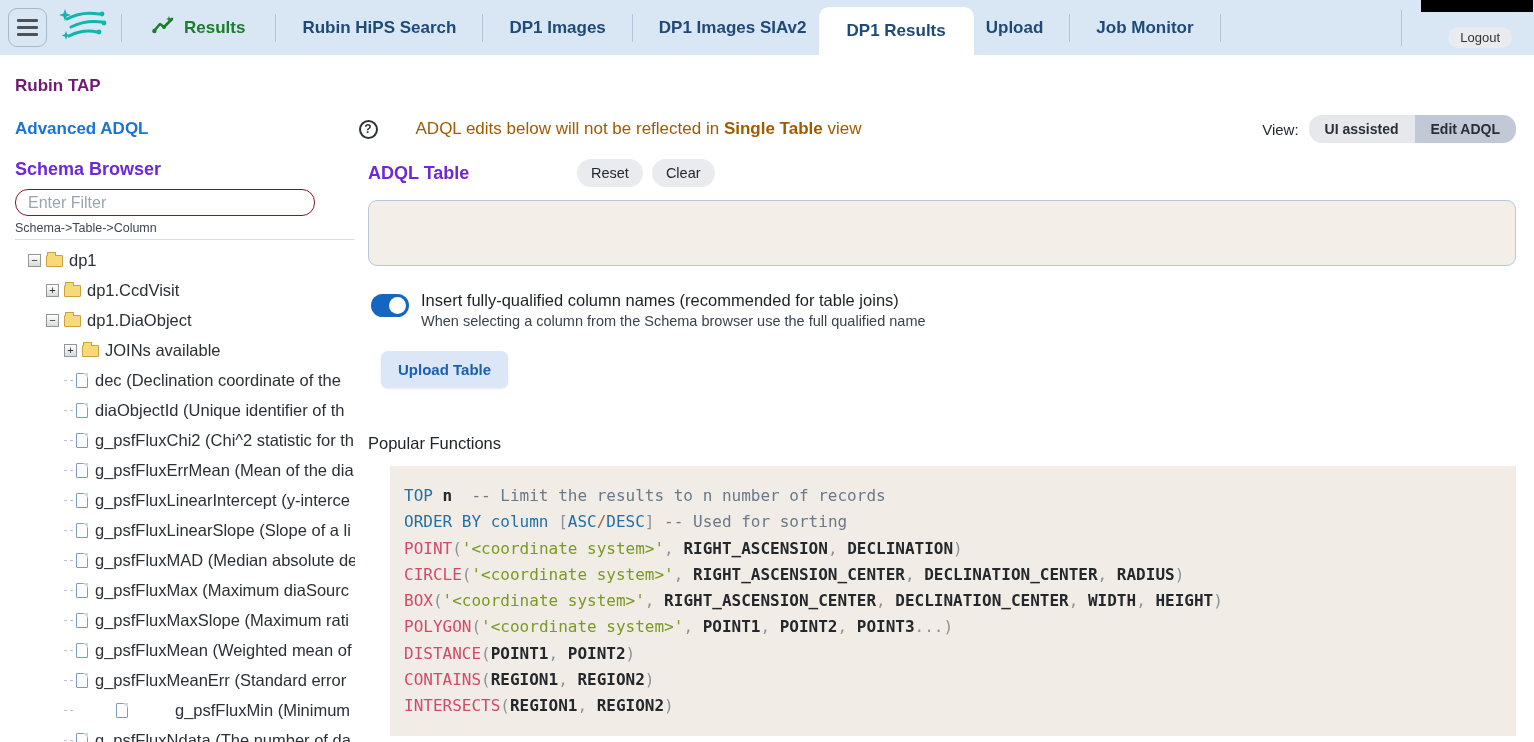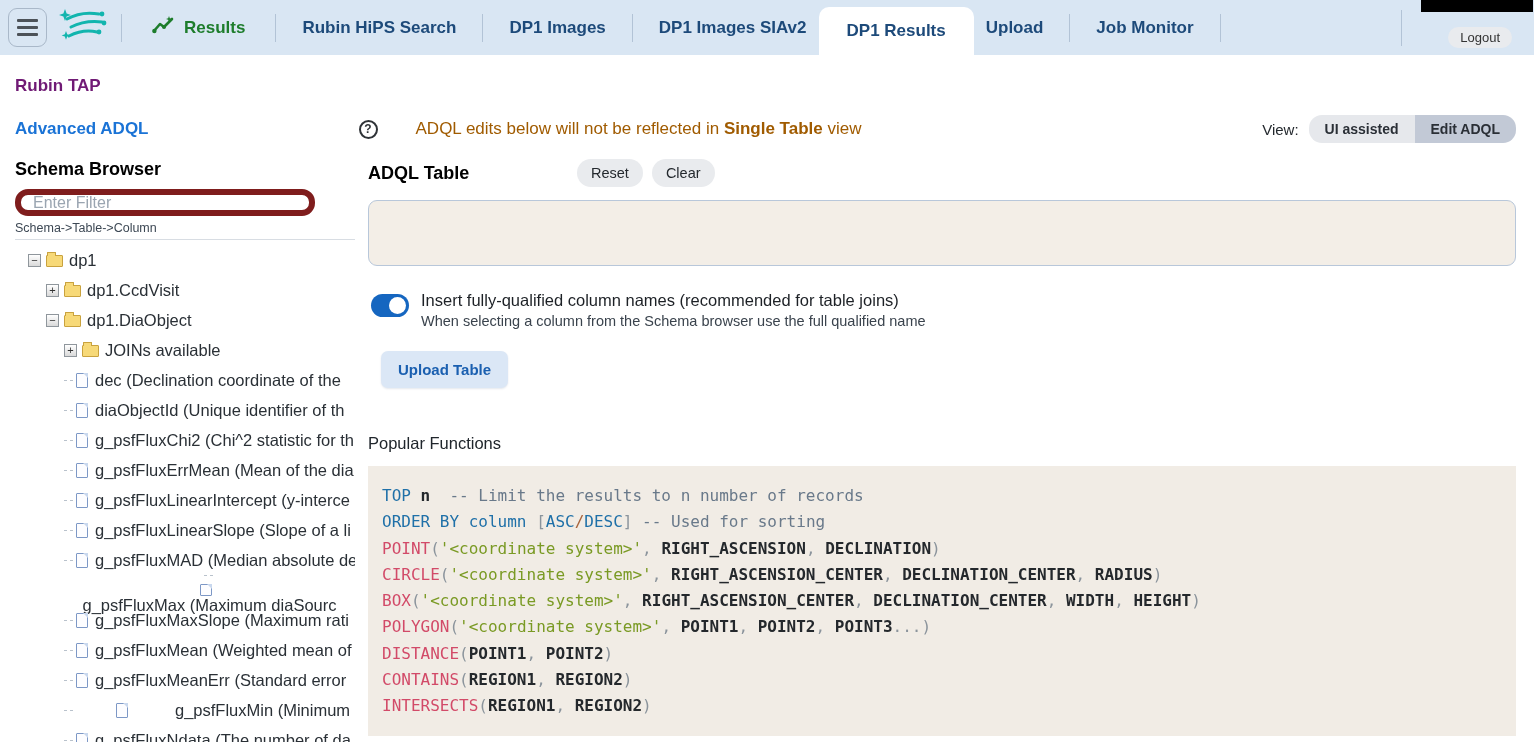--- a/index.html
+++ b/index.html
@@ -39,22 +39,22 @@
     padding:6px 16px; background:#e6e8ec; font-family:inherit; }
   .seg-btn.first { border-radius:13px 0 0 13px; }
   .seg-btn.last { border-radius:0 13px 13px 0; }
   .seg-btn.selected { background:#c2c9d6; }
 
   
   .main { display:flex; margin-top:16px; }
   .left-col { width:340px; flex:0 0 340px; overflow:hidden; }
   .right-col { flex:1; margin-left:13px; min-width:0; }
 
-  .panel-title { font-size:18px; font-weight:700; color:#000000; }
-  .filter-input { margin-top:9px; width:300px; height:27px; border:6px solid #7f1d1d; border-radius:13px;
+  .panel-title { font-size:18px; font-weight:700; color:#6d28d9; }
+  .filter-input { margin-top:9px; width:300px; height:27px; border:1px solid #7f1d1d; border-radius:13px;
     padding:0 12px; font-size:16px; font-family:inherit; color:#24292e; background:#fff; outline:none; }
   .filter-input::placeholder { color:#9aa5b1; }
   .schema-hint { margin-top:5px; font-size:12.5px; color:#3d4854; }
   .left-col hr { border:none; border-top:1px solid #d8dde3; margin-top:4px; }
   .tree { margin-top:5px; white-space:nowrap; }
   .tree-row { height:30px; display:flex; align-items:center; font-size:16.5px; color:#2a3036; cursor:pointer; }
   .expander { width:13px; height:13px; flex:0 0 13px; border:1px solid #8f969c; background:linear-gradient(#fff,#d9d9d9);
     display:flex; align-items:center; justify-content:center; font-size:11px; line-height:10px; color:#333; margin-right:5px; }
   .folder { width:17px; height:12px; flex:0 0 17px; background:#f7d978; border:1px solid #c9a23e; border-radius:1px;
     position:relative; margin-right:6px; margin-top:2px; }
@@ -77,21 +77,21 @@
   .toggle { width:38px; height:23px; border-radius:12px; background:#1566c0; position:relative; cursor:pointer;
     flex:0 0 38px; margin-top:3px; margin-left:3px; }
   .toggle .knob { position:absolute; top:3px; right:3px; width:17px; height:17px; border-radius:50%; background:#fff; }
   .toggle-text { margin-left:12px; }
   .toggle-label { font-size:16.5px; color:#1d2126; }
   .toggle-sublabel { margin-top:3px; font-size:14.5px; color:#3a434d; }
   .upload-btn { margin-top:22px; margin-left:13px; background:#dbe7f6; border:none; border-radius:7px;
     padding:10px 17px; font-size:15px; font-weight:700; color:#1a5fb0; cursor:pointer; font-family:inherit;
     box-shadow:0 1px 2px rgba(30,60,110,0.12); }
   .popular-title { margin-top:46px; font-size:16.5px; color:#20262c; }
-  .code-block { margin-top:13px; background:#f1ece5; padding:17px 12px 16px 14px; }
+  .code-block { margin-top:13px; margin-left:22px; background:#f1ece5; padding:17px 12px 16px 14px; }
   .code-line { font-family:"DejaVu Sans Mono", monospace; font-size:16px; line-height:26.3px; white-space:pre; }
   .tok-kw { color:#1f70a8; }
   .tok-cm { color:#69798a; }
   .tok-fn { color:#d24a68; }
   .tok-st { color:#7a9a24; }
   .tok-id { color:#24282c; font-weight:600; }
   .tok-pu { color:#8b949c; }
   .tok-sl { color:#a8643c; }
 </style>
 </head>
@@ -219,21 +219,21 @@
           <div class="tree-row" style="padding-left: 49px;">
             <span class="dash"></span>
             <span class="doc"></span>
             <span>g_psfFluxLinearSlope (Slope of a li</span>
           </div>
           <div class="tree-row" style="padding-left: 49px;">
             <span class="dash"></span>
             <span class="doc"></span>
             <span>g_psfFluxMAD (Median absolute de</span>
           </div>
-          <div class="tree-row" style="padding-left: 49px; flex-direction: column;">
+          <div class="tree-row" style="padding-left: 49px;">
             <span class="dash"></span>
             <span class="doc"></span>
             <span>g_psfFluxMax (Maximum diaSourc</span>
           </div>
           <div class="tree-row" style="padding-left: 49px;">
             <span class="dash"></span>
             <span class="doc"></span>
             <span>g_psfFluxMaxSlope (Maximum rati</span>
           </div>
           <div class="tree-row" style="padding-left: 49px;">

